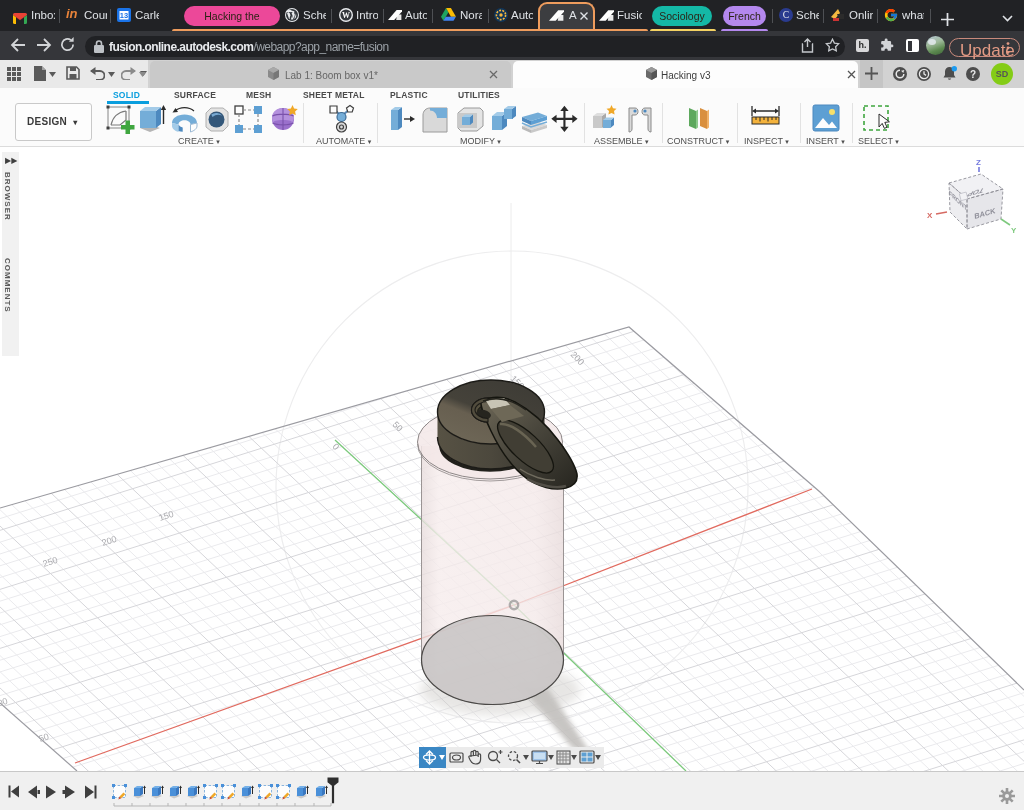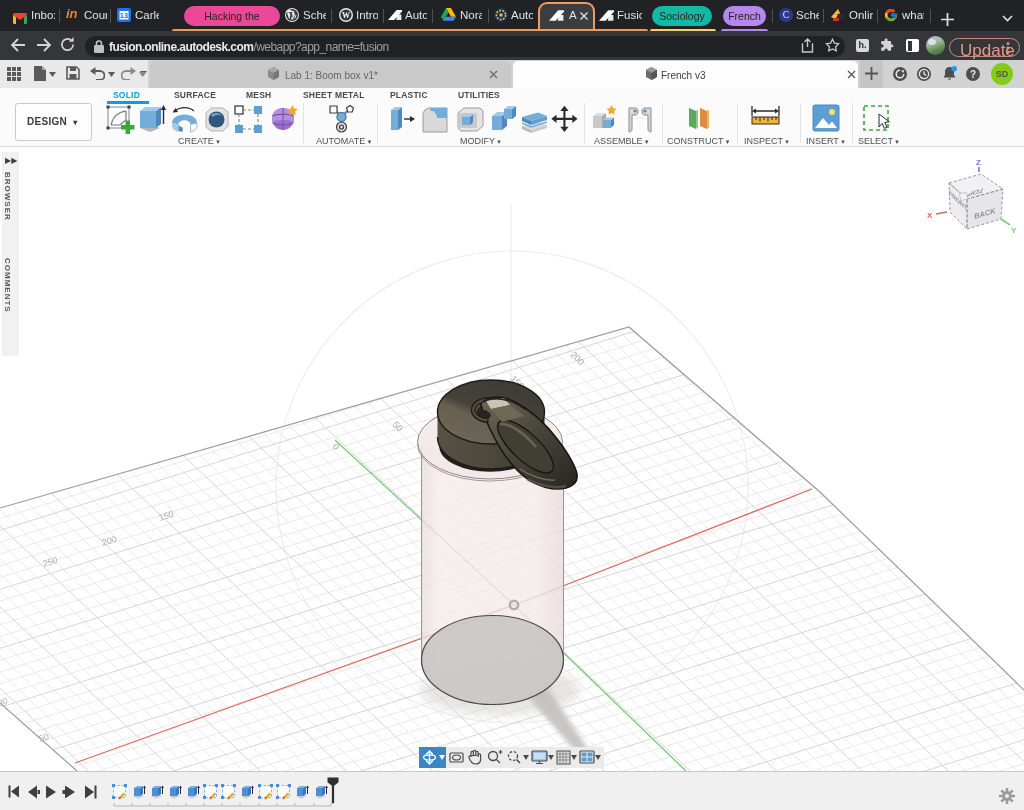--- a/index.html
+++ b/index.html
@@ -263,21 +263,21 @@
   <svg class="abs" style="left:489px;top:70px" width="9" height="9" viewBox="0 0 9 9">
         <path stroke="#6a6a6a" stroke-width="1.3" d="M1 1l7 7M8 1 1 8"></path>
       </svg>
 
   <div class="doctab" style="left:513px;width:345px;background:#fdfdfd"></div>
   <svg class="abs" style="left:645px;top:67px" width="13" height="13" viewBox="0 0 13 13">
         <path fill="#6a6a6a" d="M6.5 0 12 3v7L6.5 13 1 10V3z"></path>
         <path fill="#999" d="M6.5 0 12 3 6.5 6 1 3z"></path>
         <path fill="#555" d="M6.5 6 12 3v7l-5.5 3z"></path>
       </svg>
-  <div class="abs" style="left:661px;top:70px;font-size:10px;color:#3c3c3c">French v3</div>
+  <div class="abs" style="left:661px;top:70px;font-size:10px;color:#3c3c3c">Hacking v3</div>
   <svg class="abs" style="left:847px;top:70px" width="9" height="9" viewBox="0 0 9 9">
         <path stroke="#555" stroke-width="1.3" d="M1 1l7 7M8 1 1 8"></path>
       </svg>
 
   <div class="abs" style="left:860px;top:60px;width:23px;height:28px;background:#c5c5c5"></div>
   <svg class="abs" style="left:865px;top:67px" width="13" height="13" viewBox="0 0 13 13">
         <path stroke="#555" stroke-width="1.8" d="M6.5 0v13M0 6.5h13"></path>
       </svg>
 
   <svg class="abs" style="left:893px;top:67px" width="14" height="14" viewBox="0 0 14 14">

